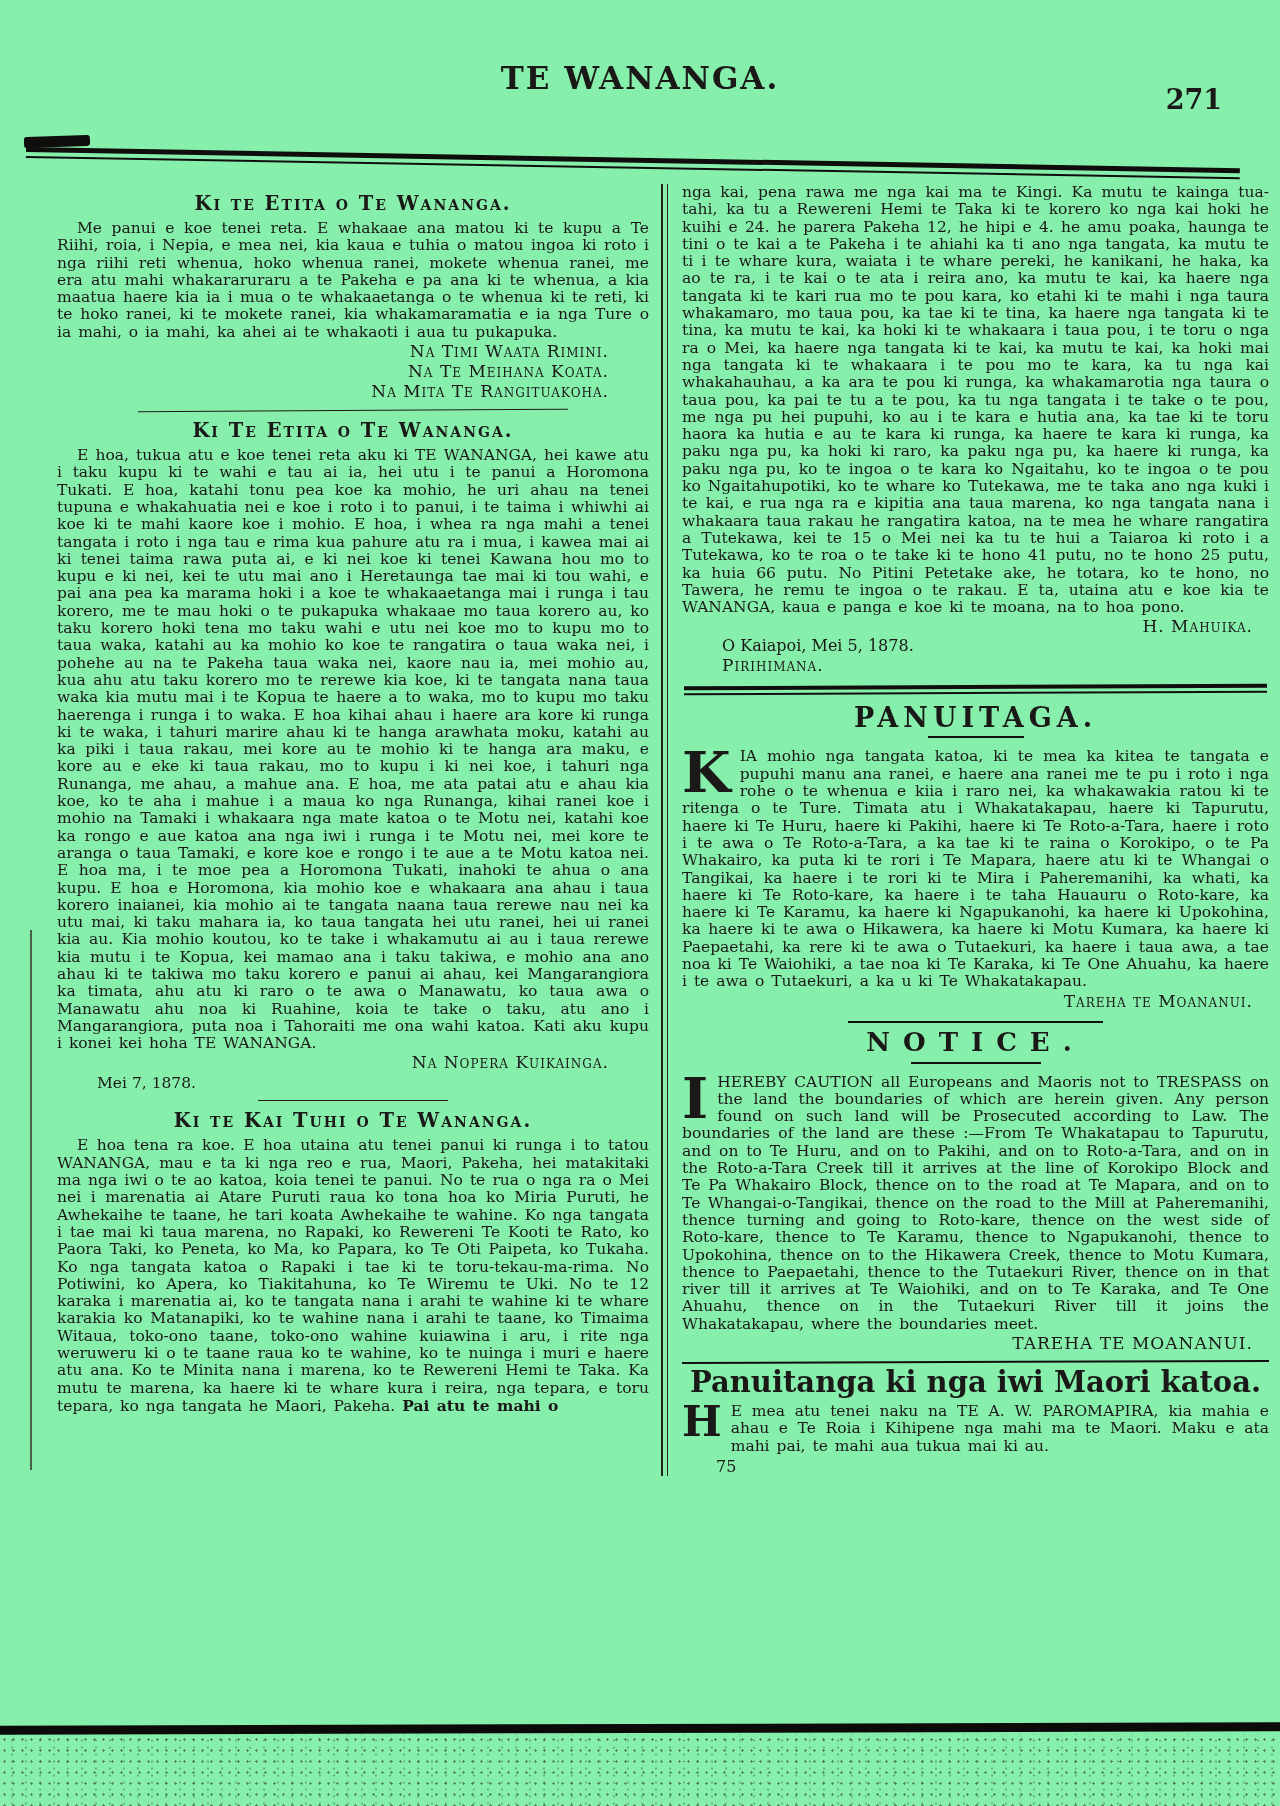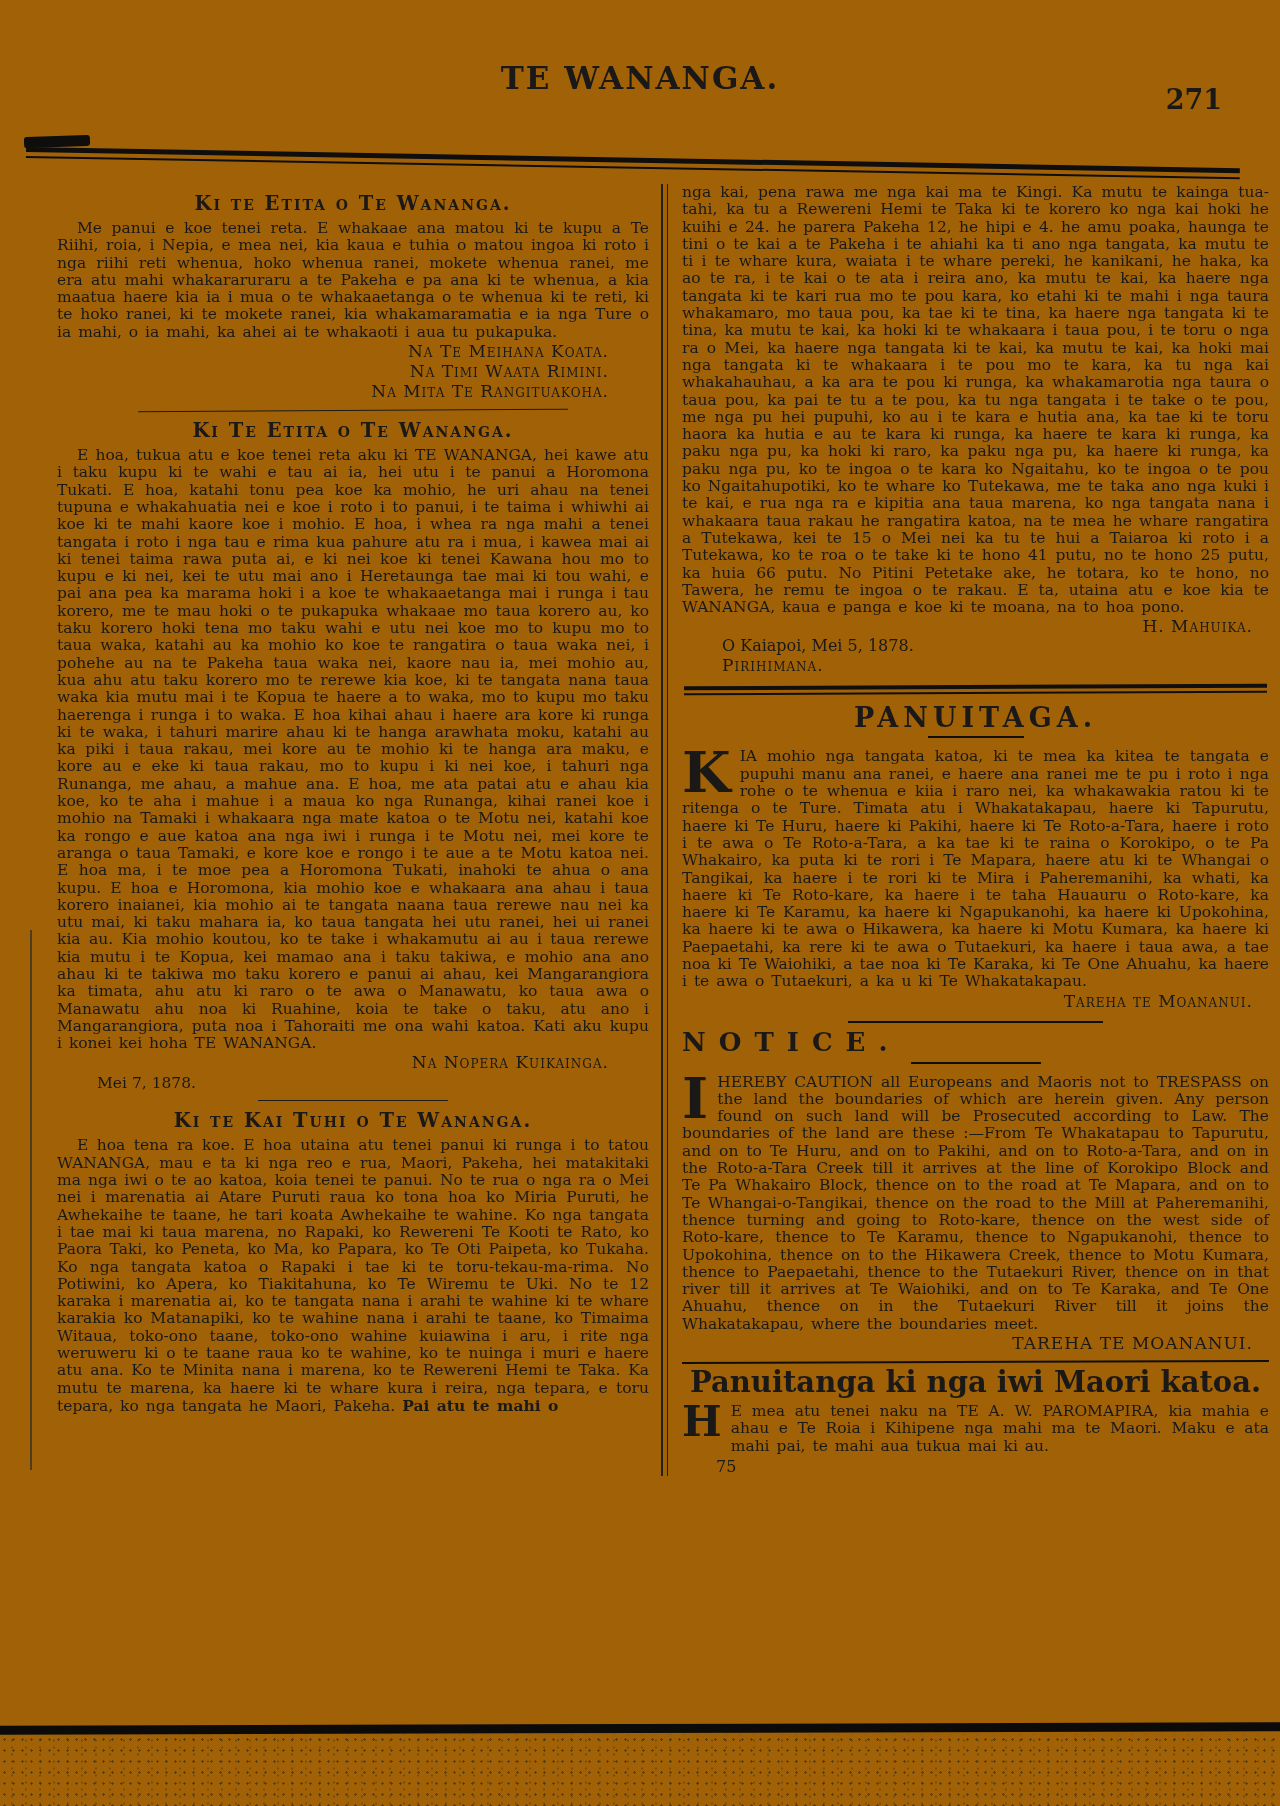--- a/index.html
+++ b/index.html
@@ -1,16 +1,16 @@
 <!DOCTYPE html>
 <html><head>
 <meta charset="utf-8">
 <style>
   html,body{margin:0;padding:0;background:#6e6a64;}
-  .page{position:relative;width:1280px;height:1806px;margin:0 auto;background:#a16207;
+  .page{position:relative;width:1280px;height:1806px;margin:0 auto;background:#86efac;
         font-family:"DejaVu Serif","Liberation Serif",serif;color:#1b1917;overflow:hidden;}
   .masthead{text-align:center;font-size:31px;font-weight:bold;letter-spacing:2px;padding-top:60px;}
   .pageno{position:absolute;top:84px;right:58px;font-size:27px;font-weight:bold;}
   .header-rule{position:absolute;left:26px;top:147px;width:1214px;height:4px;
         border-top:5px solid #0f0e0d;border-bottom:2px solid #0f0e0d;
         transform:rotate(1.0deg);transform-origin:left center;}
   .corner-blob{position:absolute;left:24px;top:136px;width:66px;height:11px;background:#0f0e0d;
         border-radius:3px;transform:rotate(-2deg);}
   .edge-left{position:absolute;left:30px;top:930px;width:2px;height:540px;background:#343028;opacity:.75;}
 
@@ -26,21 +26,21 @@
   .sig{text-align:right;padding-right:40px;font-variant:small-caps;font-size:17px;letter-spacing:1px;}
   .sig-tight{padding-right:16px;}
   .dateline{padding-left:40px;font-size:15.5px;margin:2px 0 0;}
   .flexline{display:flex;justify-content:space-between;align-items:baseline;padding:0 16px 0 40px;flex-direction:column;}
   .rule-thin{border-top:1.5px solid #1d1b18;width:430px;margin:9px auto 7px;transform:rotate(-0.35deg);}
   .rule-short{border-top:1.5px solid #1d1b18;width:190px;margin:8px auto 6px;}
   .double-rule{border-top:4px solid #100f0e;border-bottom:2px solid #100f0e;height:3px;margin:10px 2px 6px;
         transform:rotate(-0.25deg);}
   .pan-head{text-align:center;font-size:27px;font-weight:bold;letter-spacing:5px;margin:8px 0 3px;}
   .head-rule{border-top:2px solid #100f0e;width:96px;margin:2px auto 10px;}
-  .notice-head{text-align:left;font-size:26px;font-weight:bold;letter-spacing:13px;margin:4px 0 2px;}
+  .notice-head{text-align:center;font-size:26px;font-weight:bold;letter-spacing:13px;margin:4px 0 2px;}
   .notice-rule-top{border-top:2px solid #100f0e;width:255px;margin:10px auto 4px;}
   .notice-rule-bot{border-top:2px solid #100f0e;width:130px;margin:5px auto 10px;}
   .maori-rule{border-top:2.5px solid #100f0e;margin:8px 0 2px;transform:rotate(-0.2deg);}
   .maori-head{text-align:center;font-size:29px;font-weight:bold;margin:2px 0 4px;}
   .dropcap{float:left;font-weight:bold;padding:2px 9px 0 0;}
   .dc3{font-size:56px;line-height:44px;}
   .dc2{font-size:42px;line-height:34px;}
   .refno{font-size:16px;}
   .footnum{padding-left:34px;font-size:16px;margin-top:2px;}
   .bottom-band{position:absolute;left:0;right:0;top:1724px;height:9px;background:#0c0b0a;
@@ -60,22 +60,22 @@
   <div class="corner-blob"></div>
   <div class="header-rule"></div>
   <div class="edge-left"></div>
 
   <div class="columns">
 
     <div class="col-left">
 
       <div class="sec-head">Ki te Etita o Te Wananga.</div>
       <p class="body indent">Me panui e koe tenei reta.  E whakaae ana matou ki te kupu a Te Riihi, roia, i Nepia, e mea nei, kia kaua e tuhia o matou ingoa ki roto i nga riihi reti whenua, hoko whenua ranei, mokete whenua ranei, me era atu mahi whakararuraru a te Pakeha e pa ana ki te whenua, a kia maatua haere kia ia i mua o te whakaaetanga o te whenua ki te reti, ki te hoko ranei, ki te mokete ranei, kia whakamaramatia e ia nga Ture o ia mahi, o ia mahi, ka ahei ai te whakaoti i aua tu pukapuka.</p>
+      <div class="sig">Na Timi Waata Rimini.</div>
       <div class="sig">Na Te Meihana Koata.</div>
-      <div class="sig">Na Timi Waata Rimini.</div>
       <div class="sig">Na Mita Te Rangituakoha.</div>
 
       <div class="rule-thin"></div>
 
       <div class="sec-head">Ki Te Etita o Te Wananga.</div>
       <p class="body indent">E hoa, tukua atu e koe tenei reta aku ki TE WANANGA, hei kawe atu i taku kupu ki te wahi e tau ai ia, hei utu i te panui a Horomona Tukati.  E hoa, katahi tonu pea koe ka mohio, he uri ahau na tenei tupuna e whakahuatia nei e koe i roto i to panui, i te taima i whiwhi ai koe ki te mahi kaore koe i mohio.  E hoa, i whea ra nga mahi a tenei tangata i roto i nga tau e rima kua pahure atu ra i mua, i kawea mai ai ki tenei taima rawa puta ai, e ki nei koe ki tenei Kawana hou mo to kupu e ki nei, kei te utu mai ano i Heretaunga tae mai ki tou wahi, e pai ana pea ka marama hoki i a koe te whakaaetanga mai i runga i tau korero, me te mau hoki o te pukapuka whakaae mo taua korero au, ko taku korero hoki tena mo taku wahi e utu nei koe mo to kupu mo to taua waka, katahi au ka mohio ko koe te rangatira o taua waka nei, i pohehe au na te Pakeha taua waka nei, kaore nau ia, mei mohio au, kua ahu atu taku korero mo te rerewe kia koe, ki te tangata nana taua waka kia mutu mai i te Kopua te haere a to waka, mo to kupu mo taku haerenga i runga i to waka.  E hoa kihai ahau i haere ara kore ki runga ki te waka, i tahuri marire ahau ki te hanga arawhata moku, katahi au ka piki i taua rakau, mei kore au te mohio ki te hanga ara maku, e kore au e eke ki taua rakau, mo to kupu i ki nei koe, i tahuri nga Runanga, me ahau, a mahue ana.  E hoa, me ata patai atu e ahau kia koe, ko te aha i mahue i a maua ko nga Runanga, kihai ranei koe i mohio na Tamaki i whakaara nga mate katoa o te Motu nei, katahi koe ka rongo e aue katoa ana nga iwi i runga i te Motu nei, mei kore te aranga o taua Tamaki, e kore koe e rongo i te aue a te Motu katoa nei.  E hoa ma, i te moe pea a Horomona Tukati, inahoki te ahua o ana kupu.  E hoa e Horomona, kia mohio koe e whakaara ana ahau i taua korero inaianei, kia mohio ai te tangata naana taua rerewe nau nei ka utu mai, ki taku mahara ia, ko taua tangata hei utu ranei, hei ui ranei kia au.  Kia mohio koutou, ko te take i whakamutu ai au i taua rerewe kia mutu i te Kopua, kei mamao ana i taku takiwa, e mohio ana ano ahau ki te takiwa mo taku korero e panui ai ahau, kei Mangarangiora ka timata, ahu atu ki raro o te awa o Manawatu, ko taua awa o Manawatu ahu noa ki Ruahine, koia te take o taku, atu ano i Mangarangiora, puta noa i Tahoraiti me ona wahi katoa.  Kati aku kupu i konei kei hoha TE WANANGA.</p>
       <div class="sig">Na Nopera Kuikainga.</div>
       <p class="dateline">Mei 7, 1878.</p>
 
       <div class="rule-short"></div>

